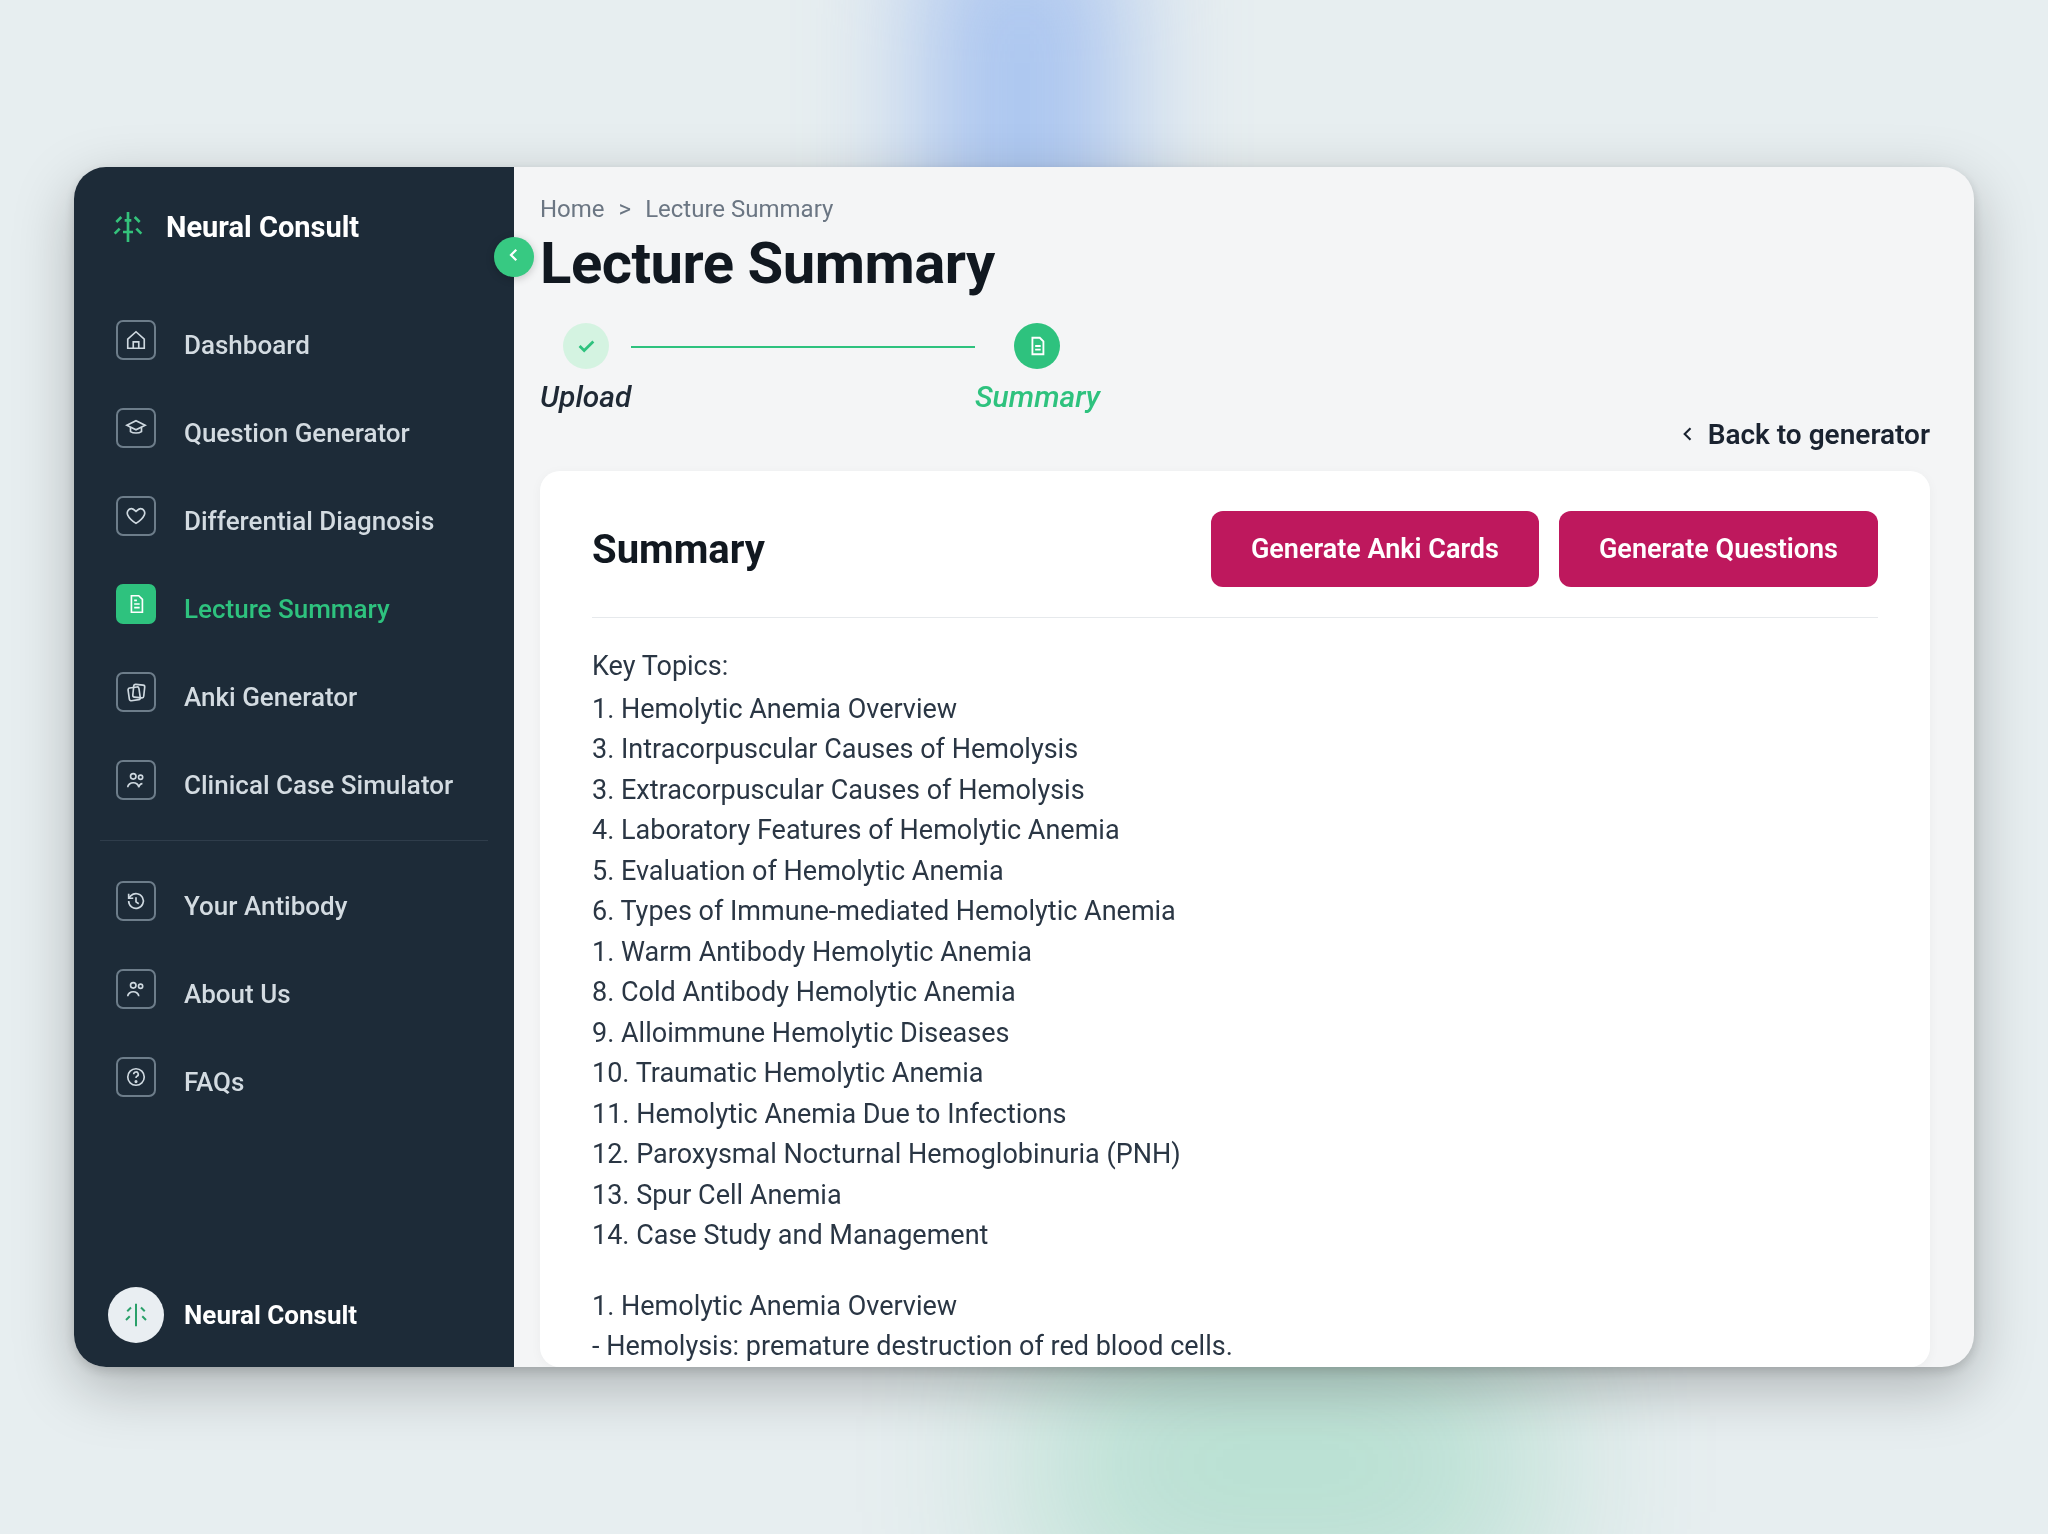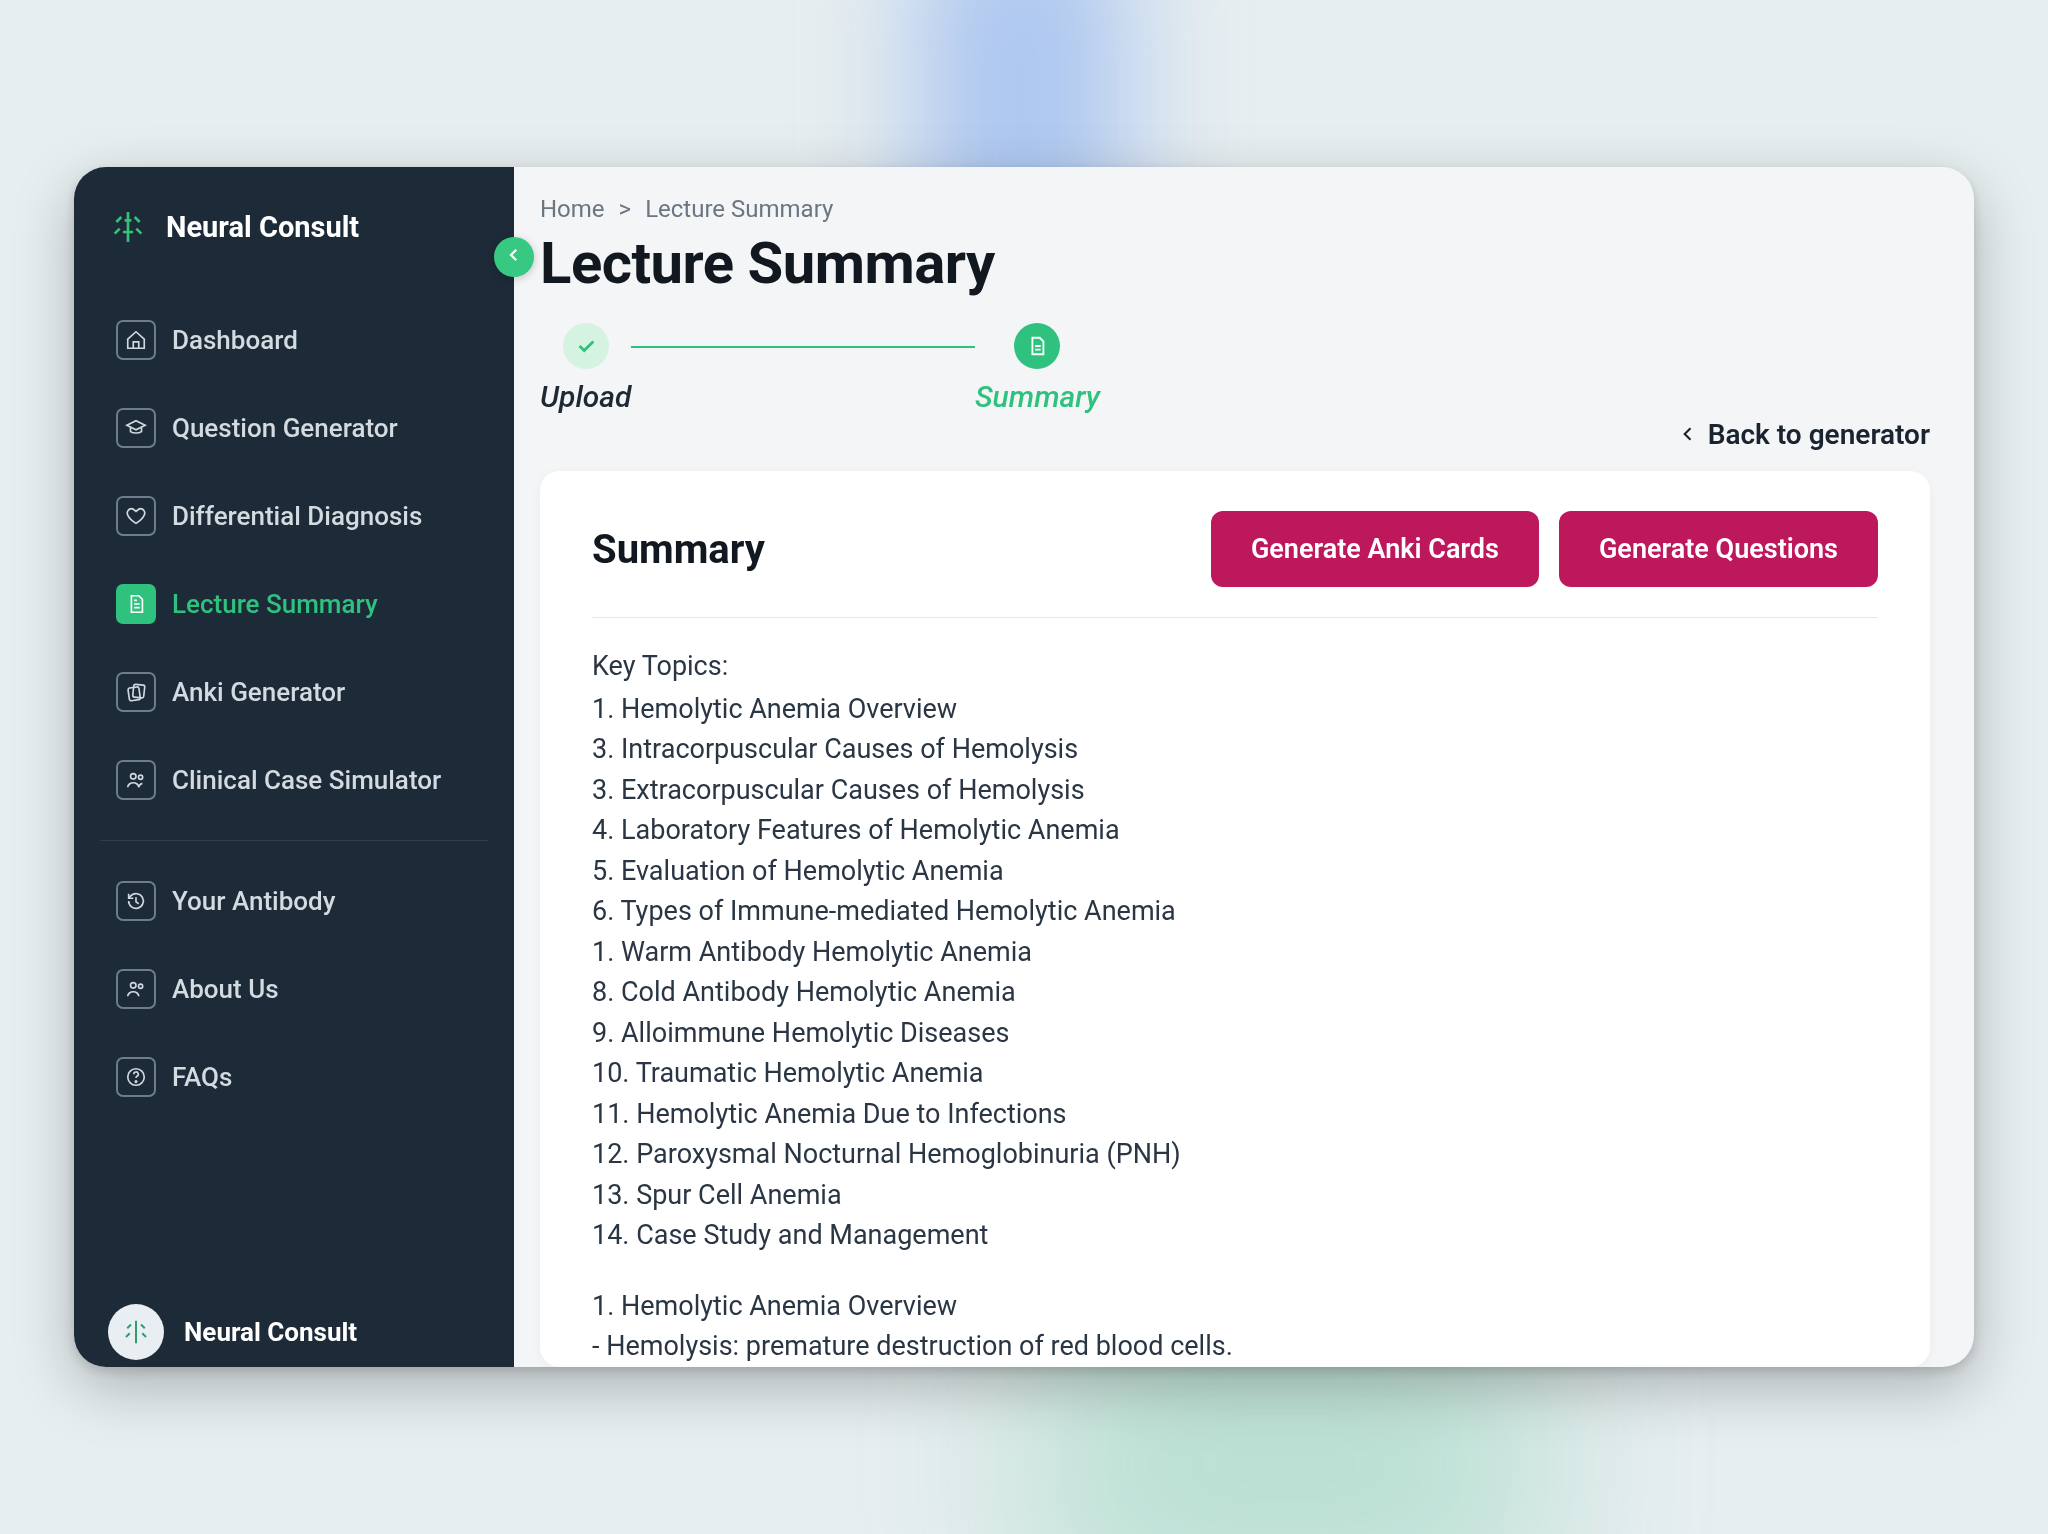--- a/index.html
+++ b/index.html
@@ -34,31 +34,31 @@
       background:#2eb77a;
       filter:blur(90px); opacity:.25;
       z-index:-1;
     }
     .sidebar {
       width:440px; flex:none;
       background:#1d2b38;
       color:#e7ecef;
       display:flex; flex-direction:column;
       position:relative;
-      padding:40px 34px 3px;
+      padding:40px 34px 20px;
     }
     .brand { display:flex; align-items:center; gap:18px; margin-bottom:55px; }
     .brand .logo {
       width:40px; height:40px;
       color:#34c27b;
     }
     .brand-name { font-size:29px; font-weight:700; color:#fff; }
     .nav { display:flex; flex-direction:column; gap:12px; }
     .nav-item {
-      display:flex; align-items:center; gap:16px;
+      display:flex; align-items:flex-end; gap:28px;
       padding:18px 8px;
       font-size:26px; font-weight:500;
       color:#d3dbe1;
       cursor:pointer;
       border-radius:8px;
     }
     .nav-item.active { color:#2ec27e; }
     .nav-item.active .nav-ico { background:#2ec27e; color:#fff; border-color:#2ec27e; }
     .nav-ico {
       width:40px; height:40px;

